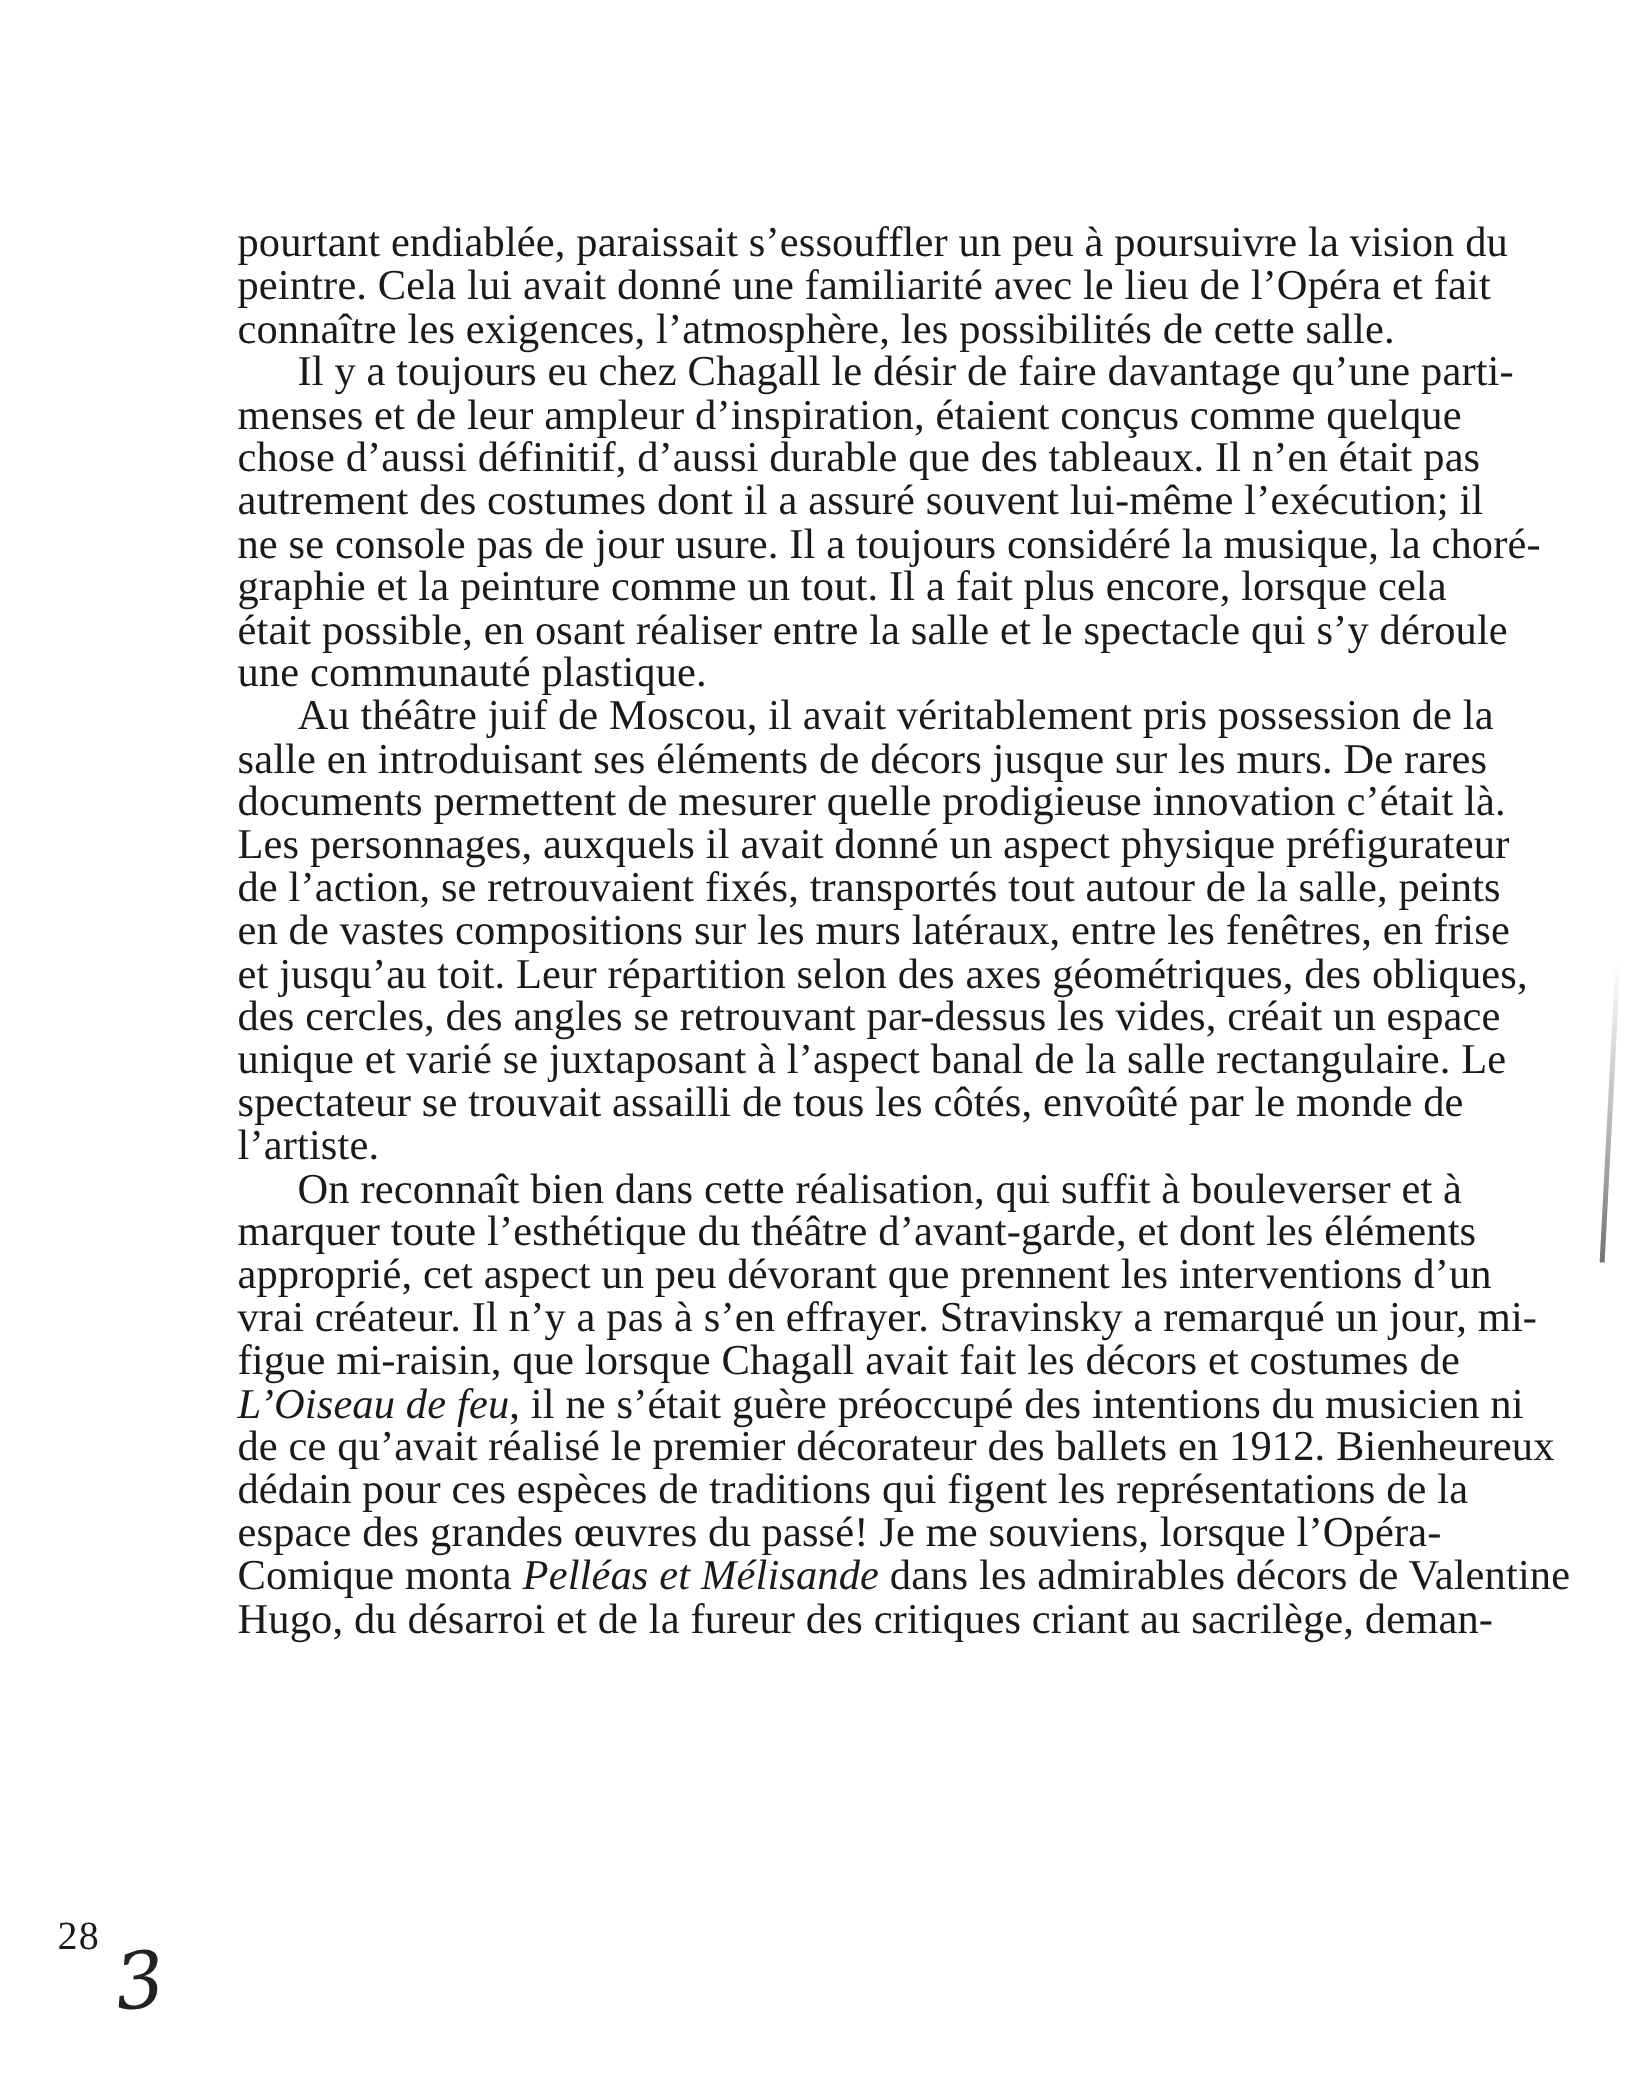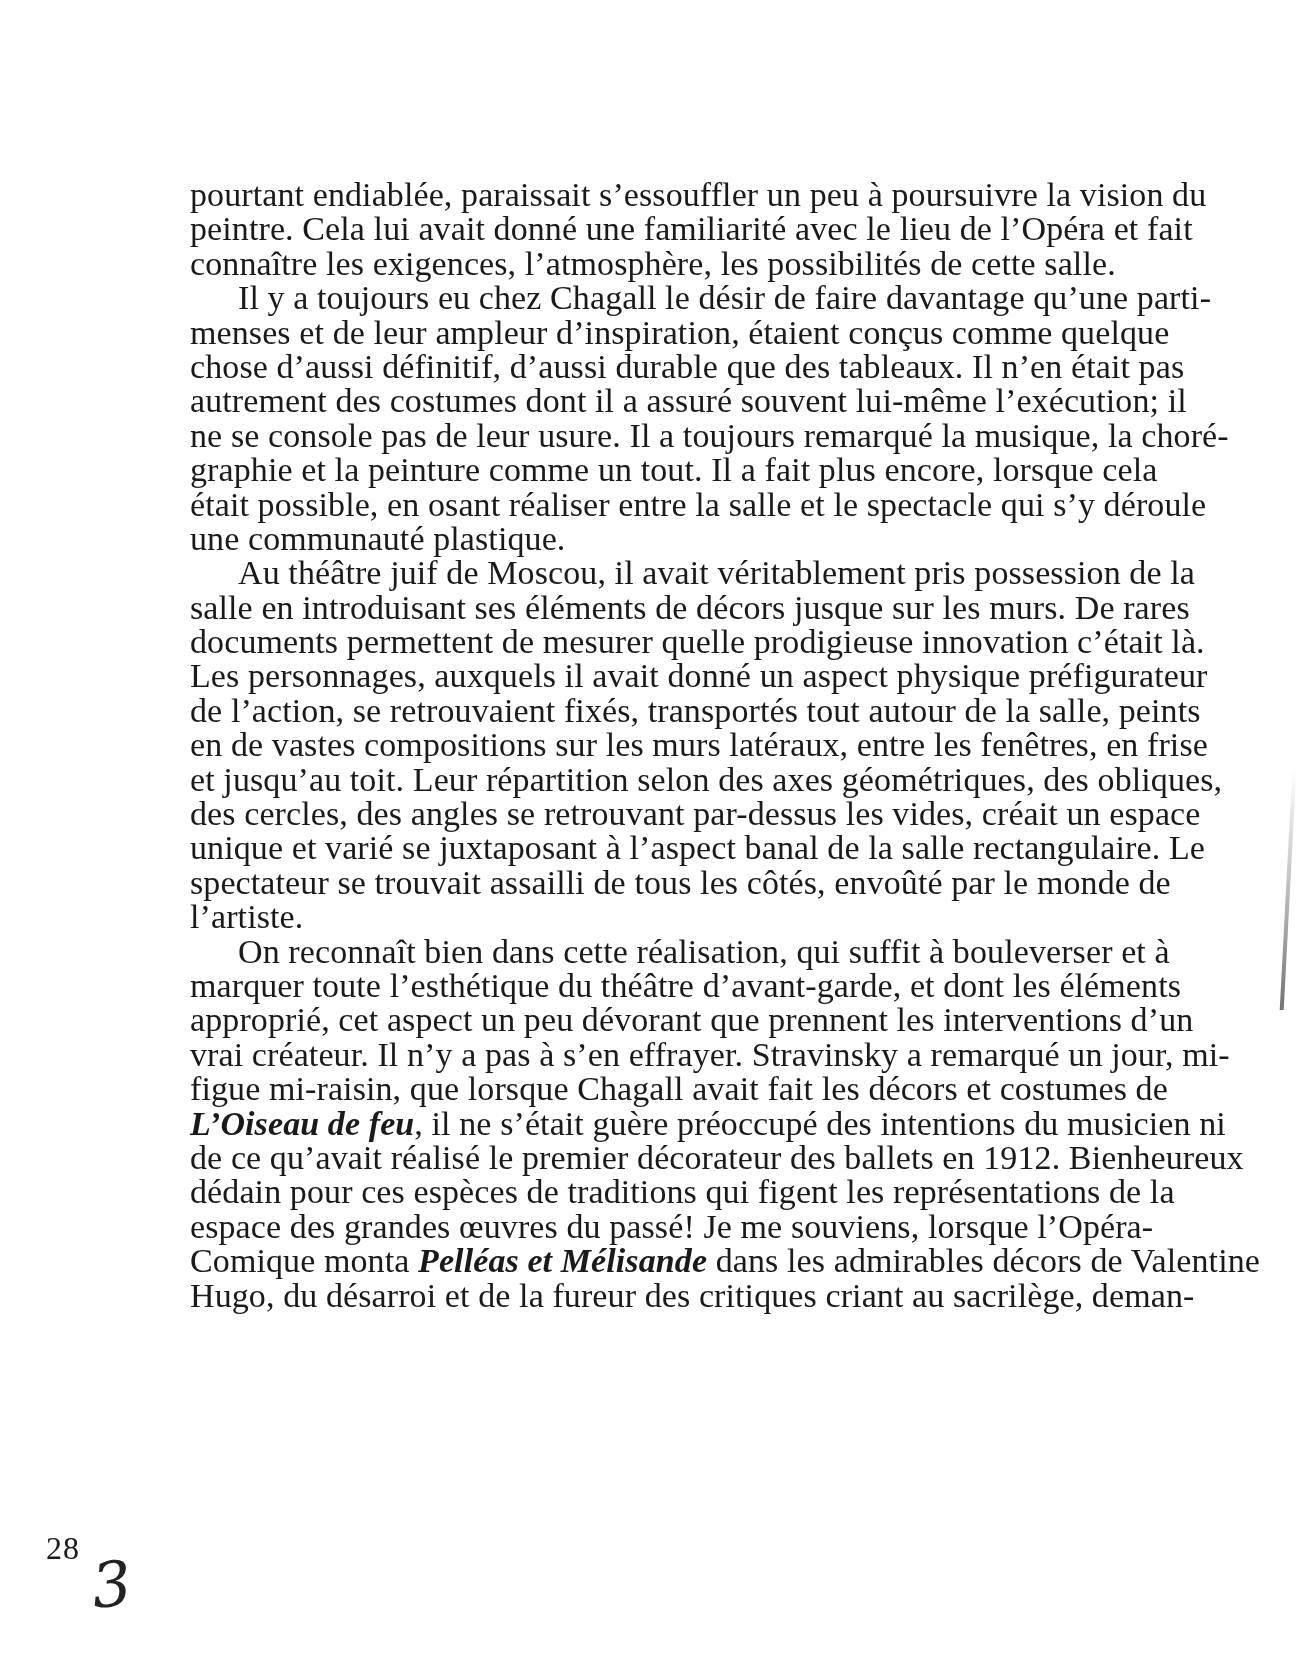--- a/index.html
+++ b/index.html
@@ -28,21 +28,21 @@
     height: 34.4px;
     line-height: 34.4px;
     font-size: 34px;
     text-align: justify;
     text-align-last: justify;
     white-space: nowrap;
     letter-spacing: 0.1px;
   }
   .line.last { text-align-last: left; }
   .line.indent { padding-left: 48px; }
-  .line .it { font-style: italic; font-weight: bold; }
+  .line .it { font-style: italic; }
   .folio {
     position: absolute;
     left: 46px; top: 1530px;
     font-size: 32px;
     letter-spacing: 1px;
   }
   .handnum {
     position: absolute;
     left: 92px; top: 1548px;
     font-size: 62px;
@@ -58,21 +58,21 @@
 <div class="page-edge"></div>
 
 <div class="text-block" id="text-block">
     <span class="line"><span>pourtant endiablée, paraissait s’essouffler un peu à poursuivre la vision du</span></span>
     <span class="line"><span>peintre. Cela lui avait donné une familiarité avec le lieu de l’Opéra et fait</span></span>
     <span class="line last"><span>connaître les exigences, l’atmosphère, les possibilités de cette salle.</span></span>
     <span class="line indent"><span>Il y a toujours eu chez Chagall le désir de faire davantage qu’une parti-</span></span>
     <span class="line"><span>menses et de leur ampleur d’inspiration, étaient conçus comme quelque</span></span>
     <span class="line"><span>chose d’aussi définitif, d’aussi durable que des tableaux. Il n’en était pas</span></span>
     <span class="line"><span>autrement des costumes dont il a assuré souvent lui-même l’exécution; il</span></span>
-    <span class="line"><span>ne se console pas de leur usure. Il a toujours remarqué la musique, la choré-</span></span>
+    <span class="line"><span>ne se console pas de jour usure. Il a toujours considéré la musique, la choré-</span></span>
     <span class="line"><span>graphie et la peinture comme un tout. Il a fait plus encore, lorsque cela</span></span>
     <span class="line"><span>était possible, en osant réaliser entre la salle et le spectacle qui s’y déroule</span></span>
     <span class="line last"><span>une communauté plastique.</span></span>
     <span class="line indent"><span>Au théâtre juif de Moscou, il avait véritablement pris possession de la</span></span>
     <span class="line"><span>salle en introduisant ses éléments de décors jusque sur les murs. De rares</span></span>
     <span class="line"><span>documents permettent de mesurer quelle prodigieuse innovation c’était là.</span></span>
     <span class="line"><span>Les personnages, auxquels il avait donné un aspect physique préfigurateur</span></span>
     <span class="line"><span>de l’action, se retrouvaient fixés, transportés tout autour de la salle, peints</span></span>
     <span class="line"><span>en de vastes compositions sur les murs latéraux, entre les fenêtres, en frise</span></span>
     <span class="line"><span>et jusqu’au toit. Leur répartition selon des axes géométriques, des obliques,</span></span>

